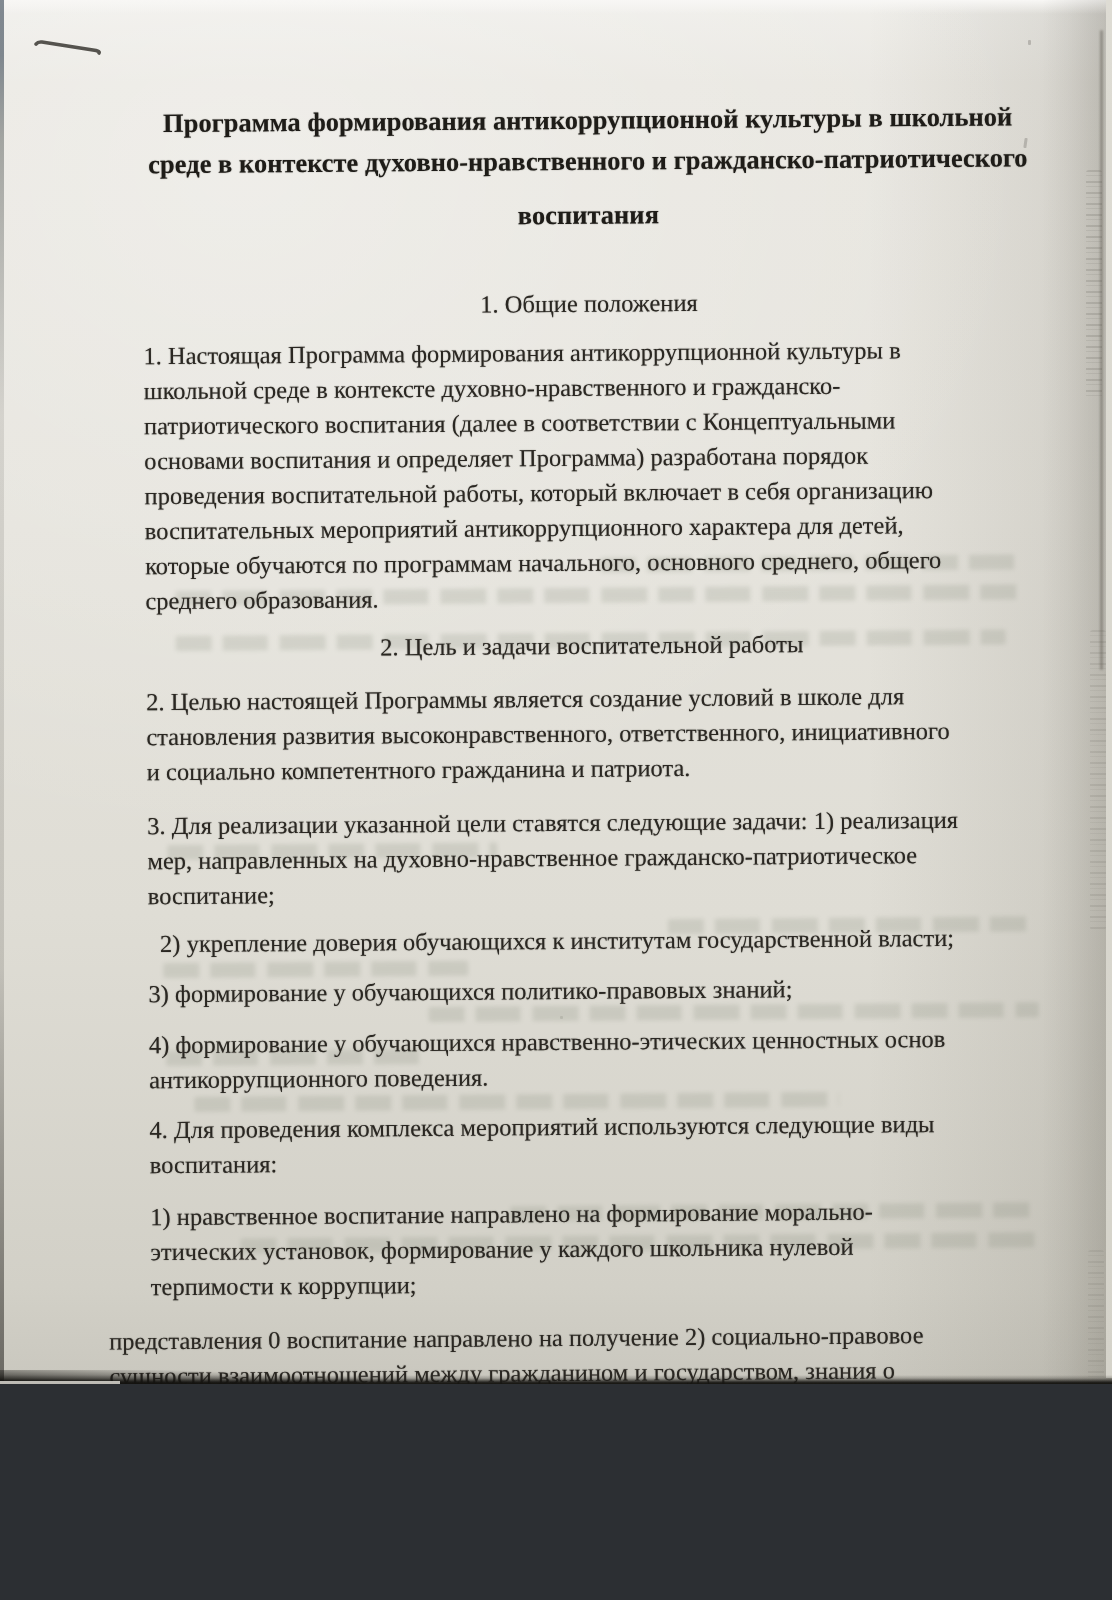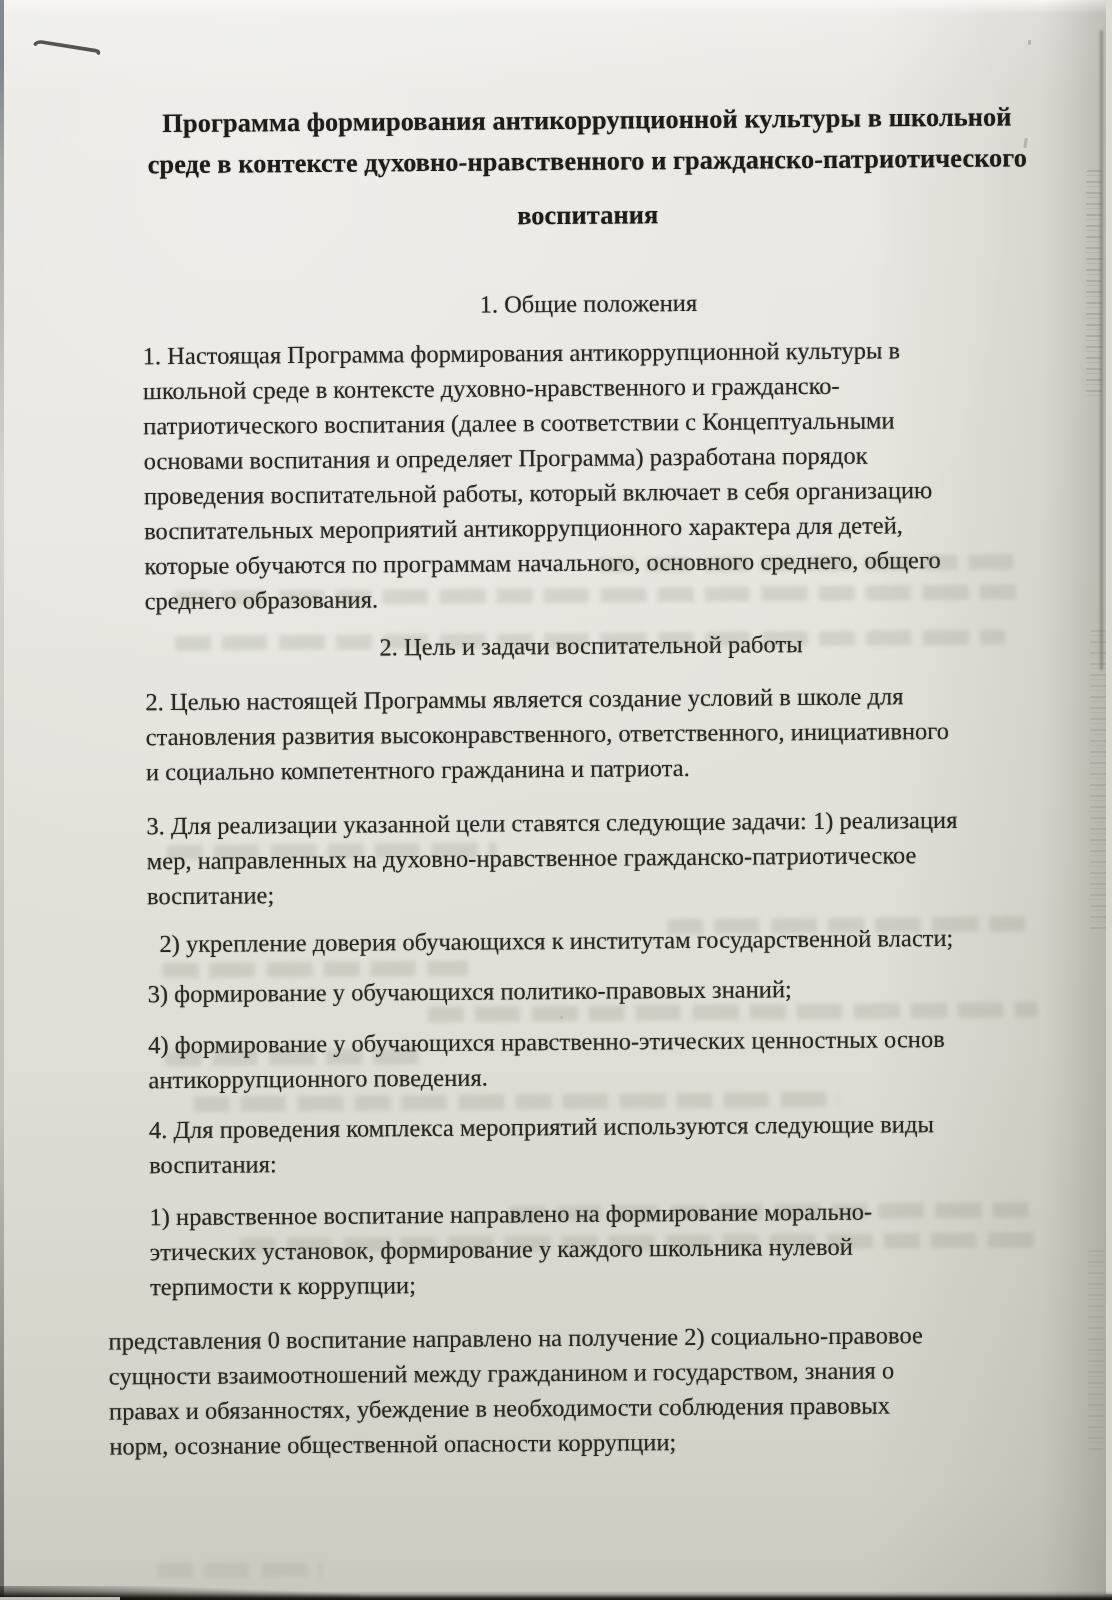--- a/index.html
+++ b/index.html
@@ -1,17 +1,17 @@
 <!DOCTYPE html>
 <html><head>
 <meta charset="utf-8">
 <style>
   html,body{margin:0;padding:0;background:#2c2f33;}
   .photo{
-    position:relative;width:1112px;height:1600px;overflow:hidden;
+    position:relative;width:1112px;height:1384px;overflow:hidden;
     background:#ffffff;font-family:"Liberation Serif","DejaVu Serif",serif;
   }
   
   .paper{
     position:absolute;left:0;top:0;right:0;bottom:0;
     background:
       radial-gradient(130% 90% at 22% 12%, rgba(255,255,255,0.30) 0%, rgba(255,255,255,0) 55%),
       linear-gradient(to right, rgba(0,0,0,0) 78%, rgba(96,92,80,0.13) 96%, rgba(90,86,74,0.20) 100%),
       linear-gradient(to bottom, #efeeea 0%, #e9e7e1 6%, #e5e3dc 38%, #dfddd5 66%, #d2d0c7 93%, #c9c7be 100%);
   }

